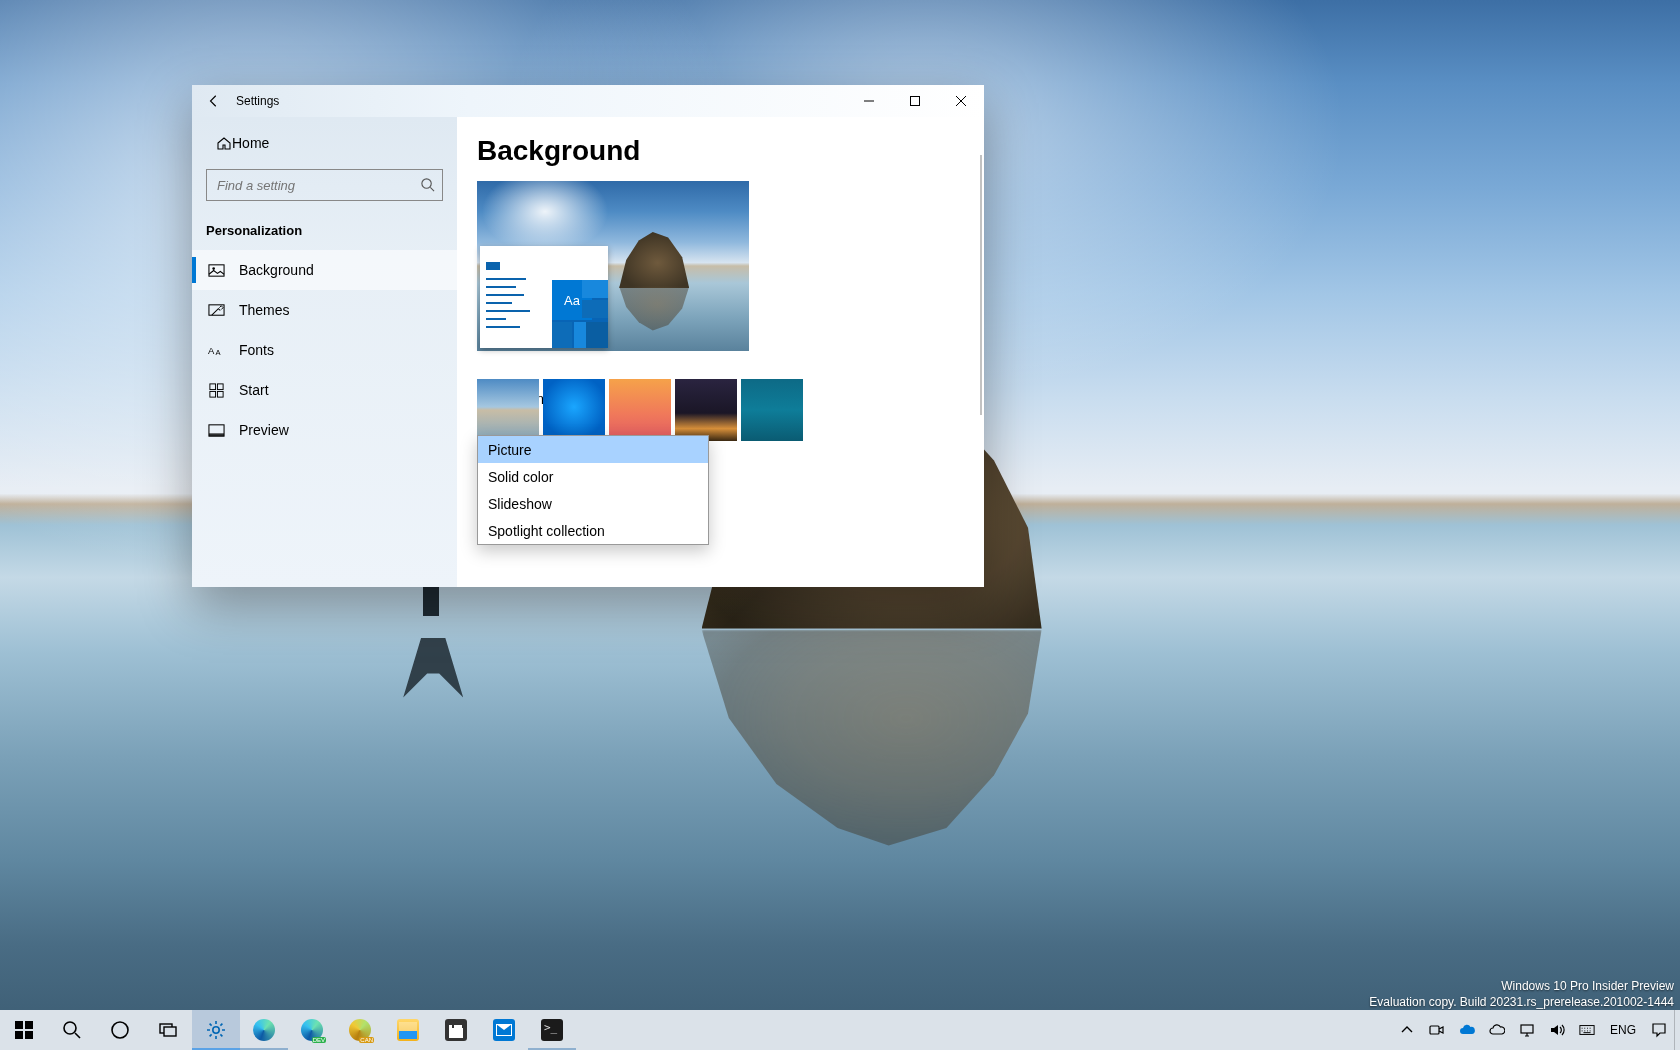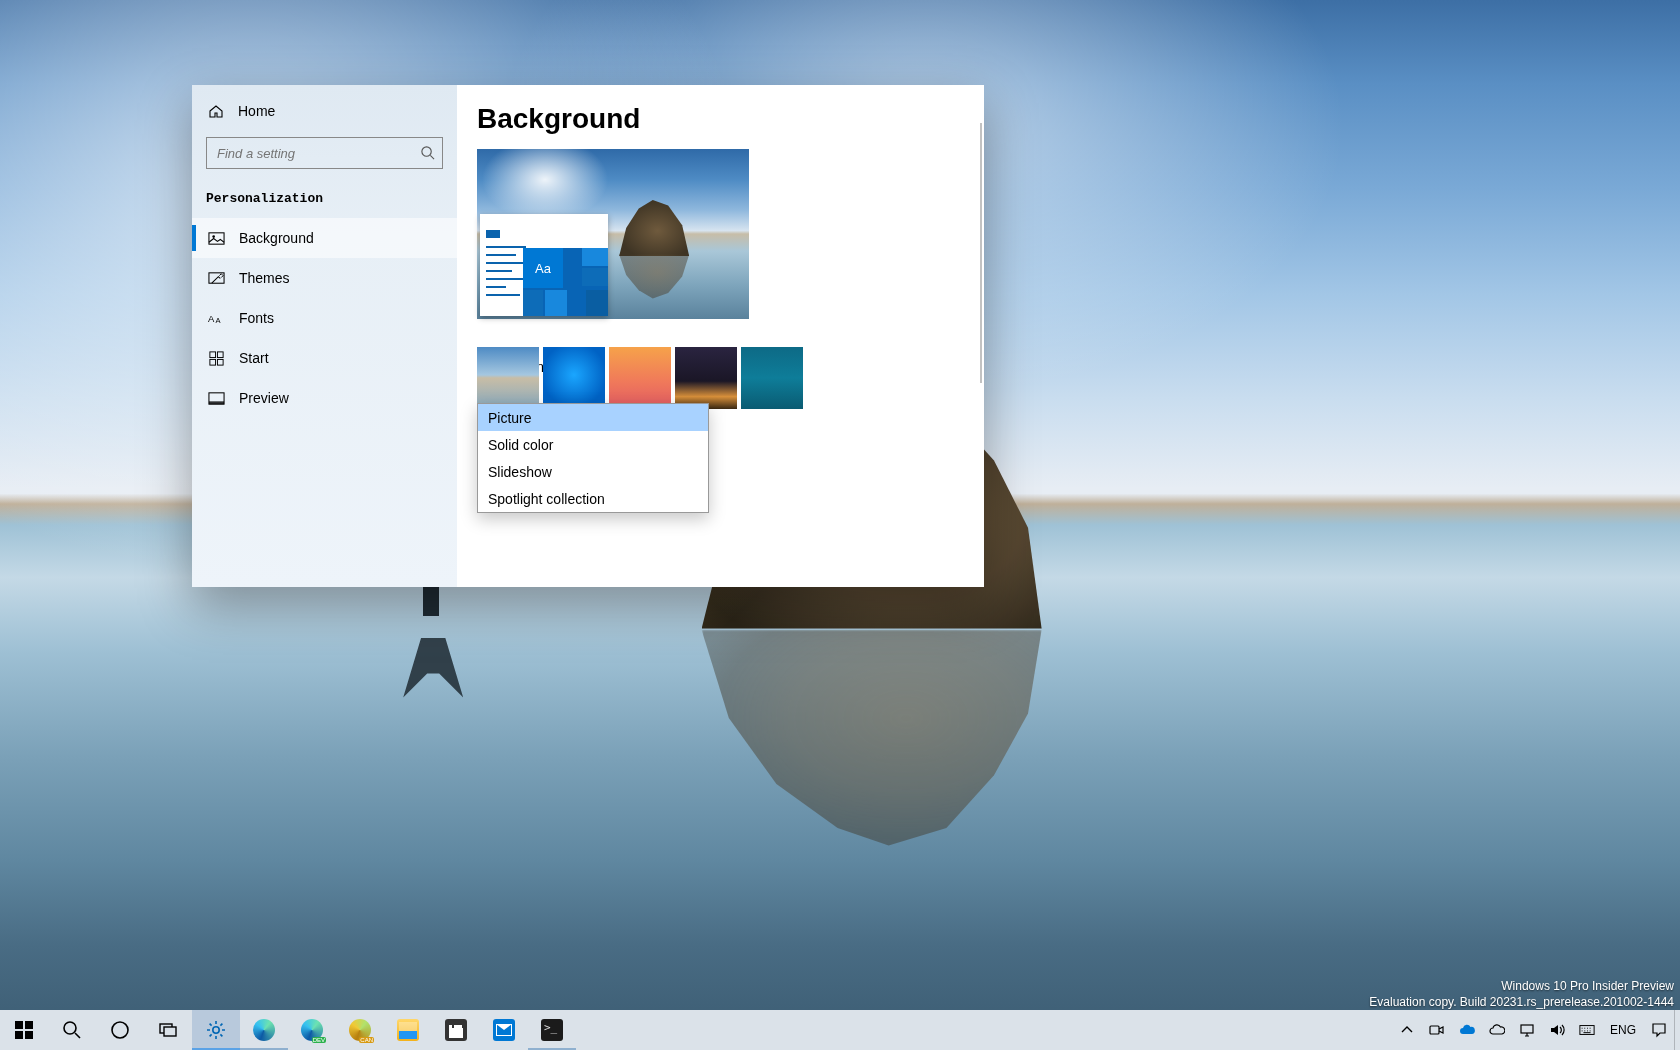--- a/index.html
+++ b/index.html
@@ -47,27 +47,27 @@
 .titlebar{height:32px;background:linear-gradient(to right,#dfe9f2 0%,#eef5fb 35%,#ffffff 100%);display:flex;align-items:center;}
 .back-btn{width:44px;height:32px;display:flex;align-items:center;justify-content:center;cursor:pointer;}
 .back-btn svg{width:14px;height:14px;}
 .title{font-size:12px;color:#000;}
 .win-controls{margin-left:auto;display:flex;}
 .win-btn{width:46px;height:32px;display:flex;align-items:center;justify-content:center;cursor:pointer;}
 .win-btn svg{width:10px;height:10px;}
 
 .body{flex:1;display:flex;min-height:0;}
 .sidebar{width:265px;background:linear-gradient(to bottom,#dfe9f2 0%,#e7eff6 30%,#eef4fa 100%);padding-top:10px;display:flex;flex-direction:column;}
-.home-row{display:flex;align-items:center;gap:14px;padding:8px 16px;font-size:14px;color:#000;cursor:pointer;}
+.home-row{display:flex;align-items:center;padding:8px 24px;font-size:14px;color:#000;cursor:pointer;}
 .home-row svg{width:16px;height:16px;}
 .search-wrap{margin:10px 14px 22px;}
 .search{width:100%;height:32px;border:1px solid #888;background:transparent;padding:0 30px 0 10px;font-size:13px;color:#555;font-style:italic;}
 .search-wrap{position:relative;}
 .search-wrap svg{position:absolute;right:8px;top:8px;width:15px;height:15px;stroke:#555;}
-.section-label{padding:0 14px 12px;font-size:13px;font-weight:600;color:#000;font-family:Liberation Mono, monospace;}
+.section-label{padding:0 14px 12px;font-size:13px;font-weight:600;color:#000;}
 .nav{display:flex;flex-direction:column;}
 .nav-item{display:flex;align-items:center;gap:14px;height:40px;padding:0 16px;font-size:14px;color:#000;cursor:pointer;position:relative;}
 .nav-item.active{background:rgba(255,255,255,.55);font-weight:400;}
 .nav-item.active::before{content:"";position:absolute;left:0;top:7px;bottom:7px;width:4px;background:#0078d4;}
 .nav-item svg{width:17px;height:17px;flex-shrink:0;}
 
 .content{flex:1;background:#fff;padding:18px 20px 0 20px;overflow:hidden;position:relative;}
 .content h1{font-size:28px;font-weight:600;margin-bottom:14px;color:#000;}
 .scroll-ind{position:absolute;right:2px;top:38px;width:2px;height:260px;background:#c2c2c2;}
 
@@ -81,21 +81,21 @@
 .sample-window .lines{position:absolute;left:6px;top:16px;width:46px;}
 .sample-window .lines span{display:block;height:2px;background:#0a63ad;margin-bottom:6px;}
 .sample-window .lines span:nth-child(1){width:14px;height:8px;background:#0a63ad;margin-bottom:8px;}
 .sample-window .lines span:nth-child(2){width:40px;}
 .sample-window .lines span:nth-child(3){width:30px;}
 .sample-window .lines span:nth-child(4){width:38px;}
 .sample-window .lines span:nth-child(5){width:26px;}
 .sample-window .lines span:nth-child(6){width:44px;}
 .sample-window .lines span:nth-child(7){width:20px;}
 .sample-window .lines span:nth-child(8){width:34px;}
-.sample-tiles{position:absolute;right:0;bottom:0;width:85px;height:68px;background:#0864b5;}
+.sample-tiles{position:absolute;right:0;bottom:0;width:56px;height:68px;background:#0864b5;}
 .sample-tiles .aa{position:absolute;left:0;top:0;width:40px;height:40px;background:#0078d4;color:#fff;font-size:13px;display:flex;align-items:center;justify-content:center;}
 .sample-tiles .t1{position:absolute;right:0;top:0;width:26px;height:18px;background:#1888dd;}
 .sample-tiles .t2{position:absolute;right:0;top:20px;width:26px;height:18px;background:#0d6cb8;}
 .sample-tiles .t3{position:absolute;left:0;bottom:0;width:20px;height:26px;background:#0d6cb8;}
 .sample-tiles .t4{position:absolute;left:22px;bottom:0;width:22px;height:26px;background:#1888dd;}
 .sample-tiles .t5{position:absolute;right:0;bottom:0;width:22px;height:26px;background:#0a5ea2;}
 
 .field-label{font-size:14px;color:#000;margin-bottom:8px;}
 .dropdown{position:relative;width:232px;border:1px solid #999;background:#fff;box-shadow:0 6px 16px rgba(0,0,0,.22);}
 .dd-opt{height:27px;padding:0 10px;font-size:14px;display:flex;align-items:center;cursor:pointer;}
@@ -148,20 +148,45 @@
   <div class="rock"></div>
   <div class="rock-reflection"></div>
   <div class="silhouette"></div>
 
   <div class="watermark">
     <div>Windows 10 Pro Insider Preview</div>
     <div>Evaluation copy. Build 20231.rs_prerelease.201002-1444</div>
   </div>
 
   <div class="window">
+    <div class="titlebar">
+      <div class="back-btn">
+        <svg viewBox="0 0 16 16">
+            <path d="M10 2 4 8l6 6" fill="none" stroke="#000" stroke-width="1.3"></path>
+          </svg>
+      </div>
+      <div class="title">Settings</div>
+      <div class="win-controls">
+        <div class="win-btn">
+            <svg viewBox="0 0 10 10">
+              <path d="M0 5h10" stroke="#000" stroke-width="1"></path>
+            </svg>
+          </div>
+        <div class="win-btn">
+            <svg viewBox="0 0 10 10">
+              <rect x=".5" y=".5" width="9" height="9" fill="none" stroke="#000" stroke-width="1"></rect>
+            </svg>
+          </div>
+        <div class="win-btn close">
+            <svg viewBox="0 0 10 10">
+              <path d="M0 0l10 10M10 0L0 10" stroke="#000" stroke-width="1"></path>
+            </svg>
+          </div>
+      </div>
+    </div>
 
     <div class="body">
       <div class="sidebar">
         <div class="home-row">
           <svg viewBox="0 0 16 16">
               <path d="M2 8l6-5 6 5v6H9v-4H7v4H2z" fill="none" stroke="#000" stroke-width="1.1"></path>
             </svg>
           <span>Home</span>
         </div>
         <div class="search-wrap">

